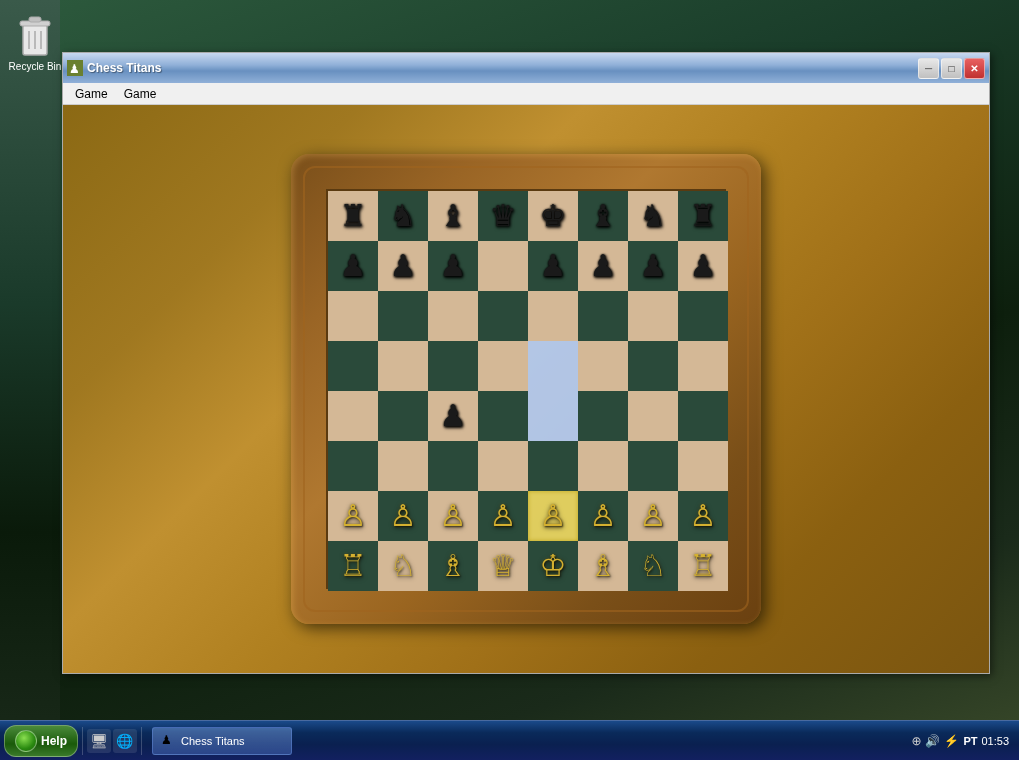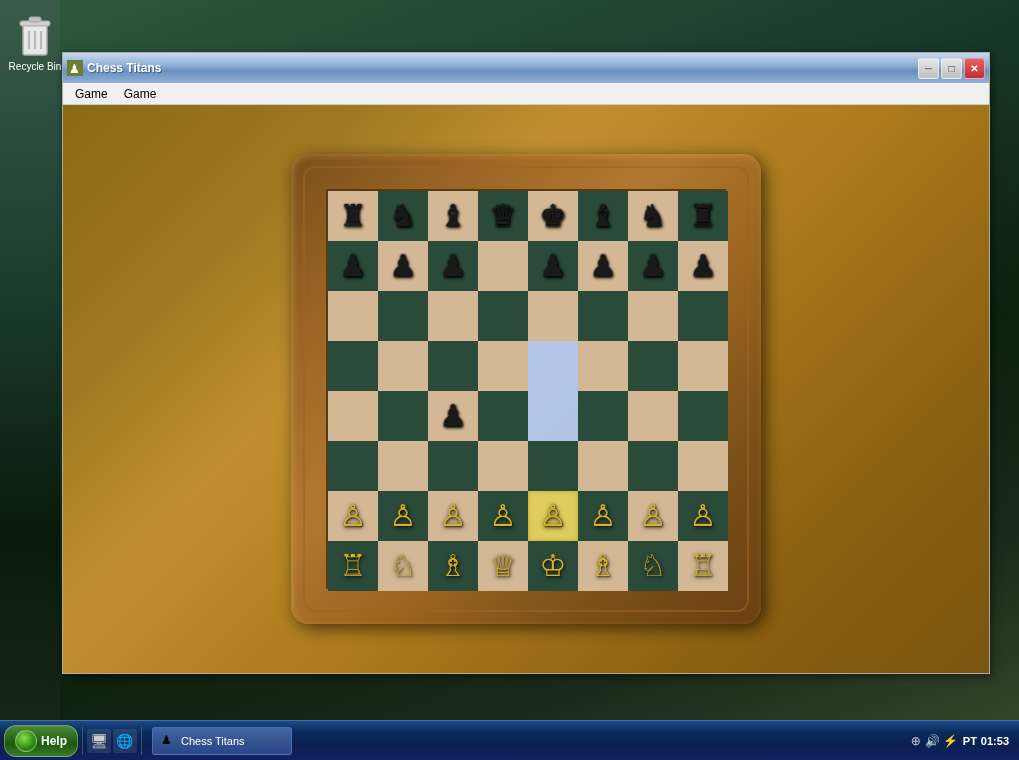--- a/index.html
+++ b/index.html
@@ -265,21 +265,20 @@
     }
     .tray-lang {
       font-size: 11px;
       color: white;
       font-weight: bold;
     }
     .tray-time {
       font-size: 11px;
       color: white;
       text-align: right;
-      font-weight: bold;
     }
   </style>
 </head>
 <body>
 
 <div class="desktop">
 
   <div class="recycle-bin">
     <div class="recycle-bin-icon">
       <svg viewBox="0 0 40 48" fill="none" xmlns="http://www.w3.org/2000/svg">

